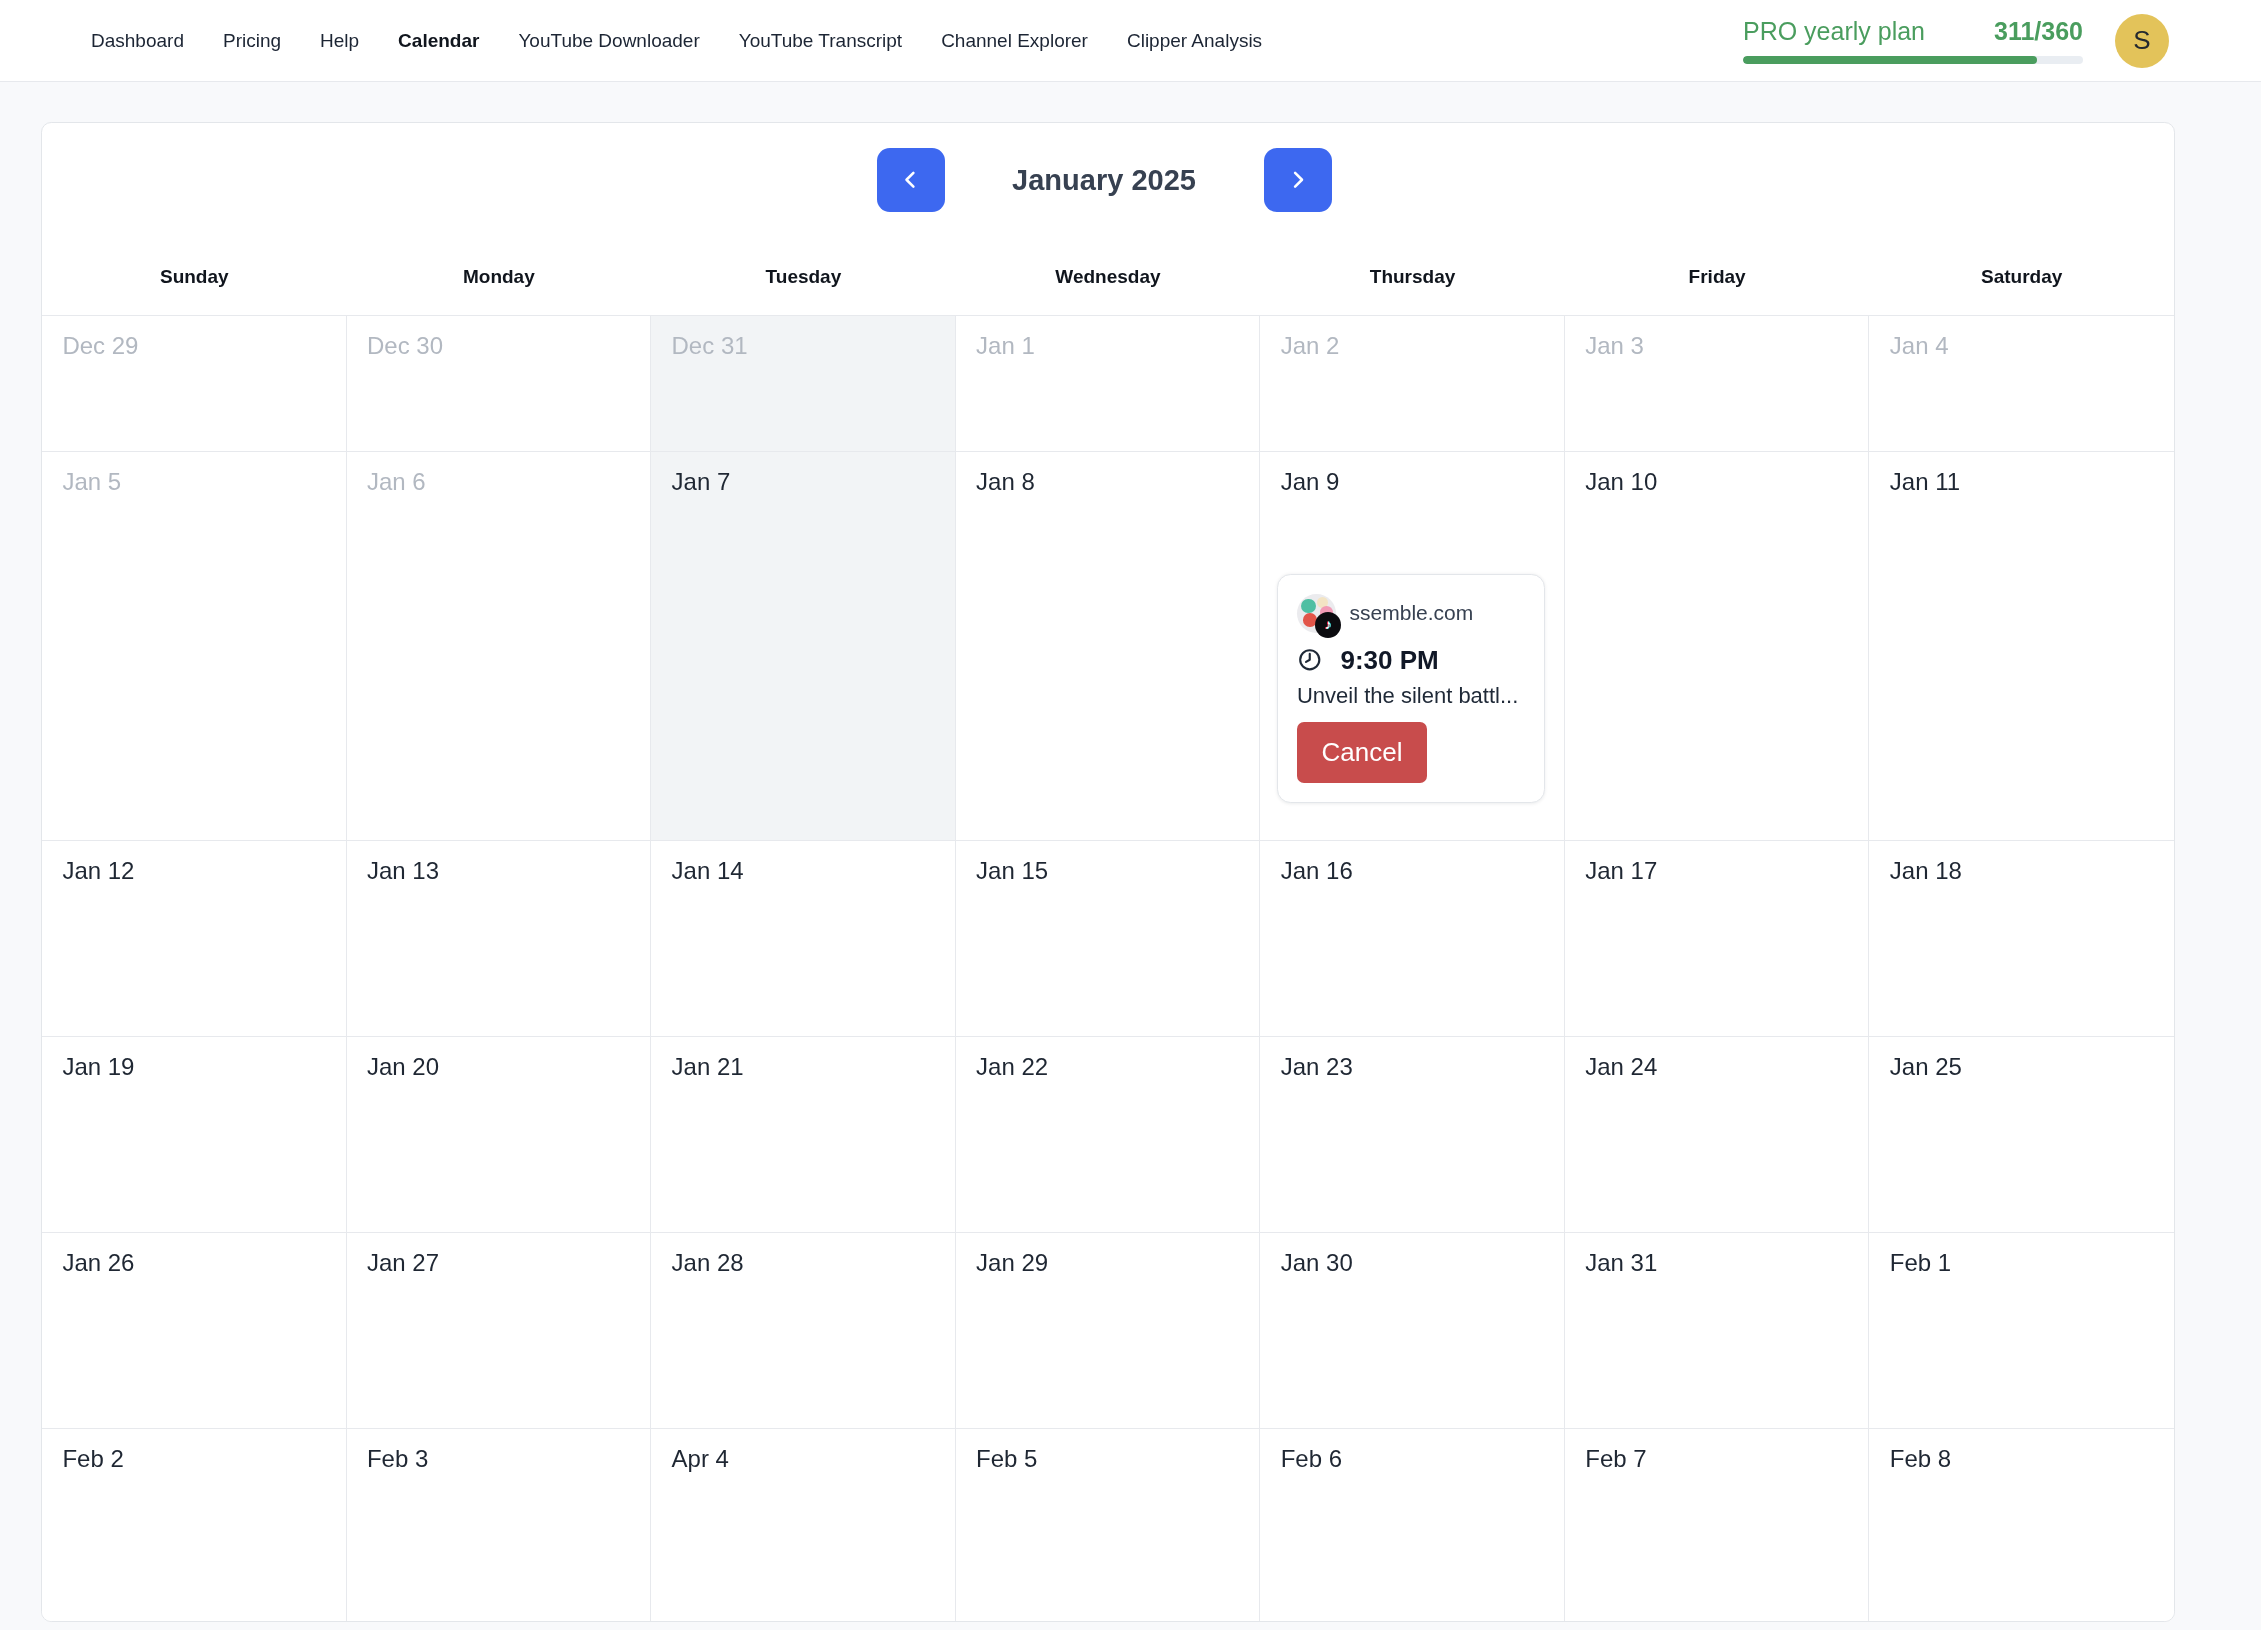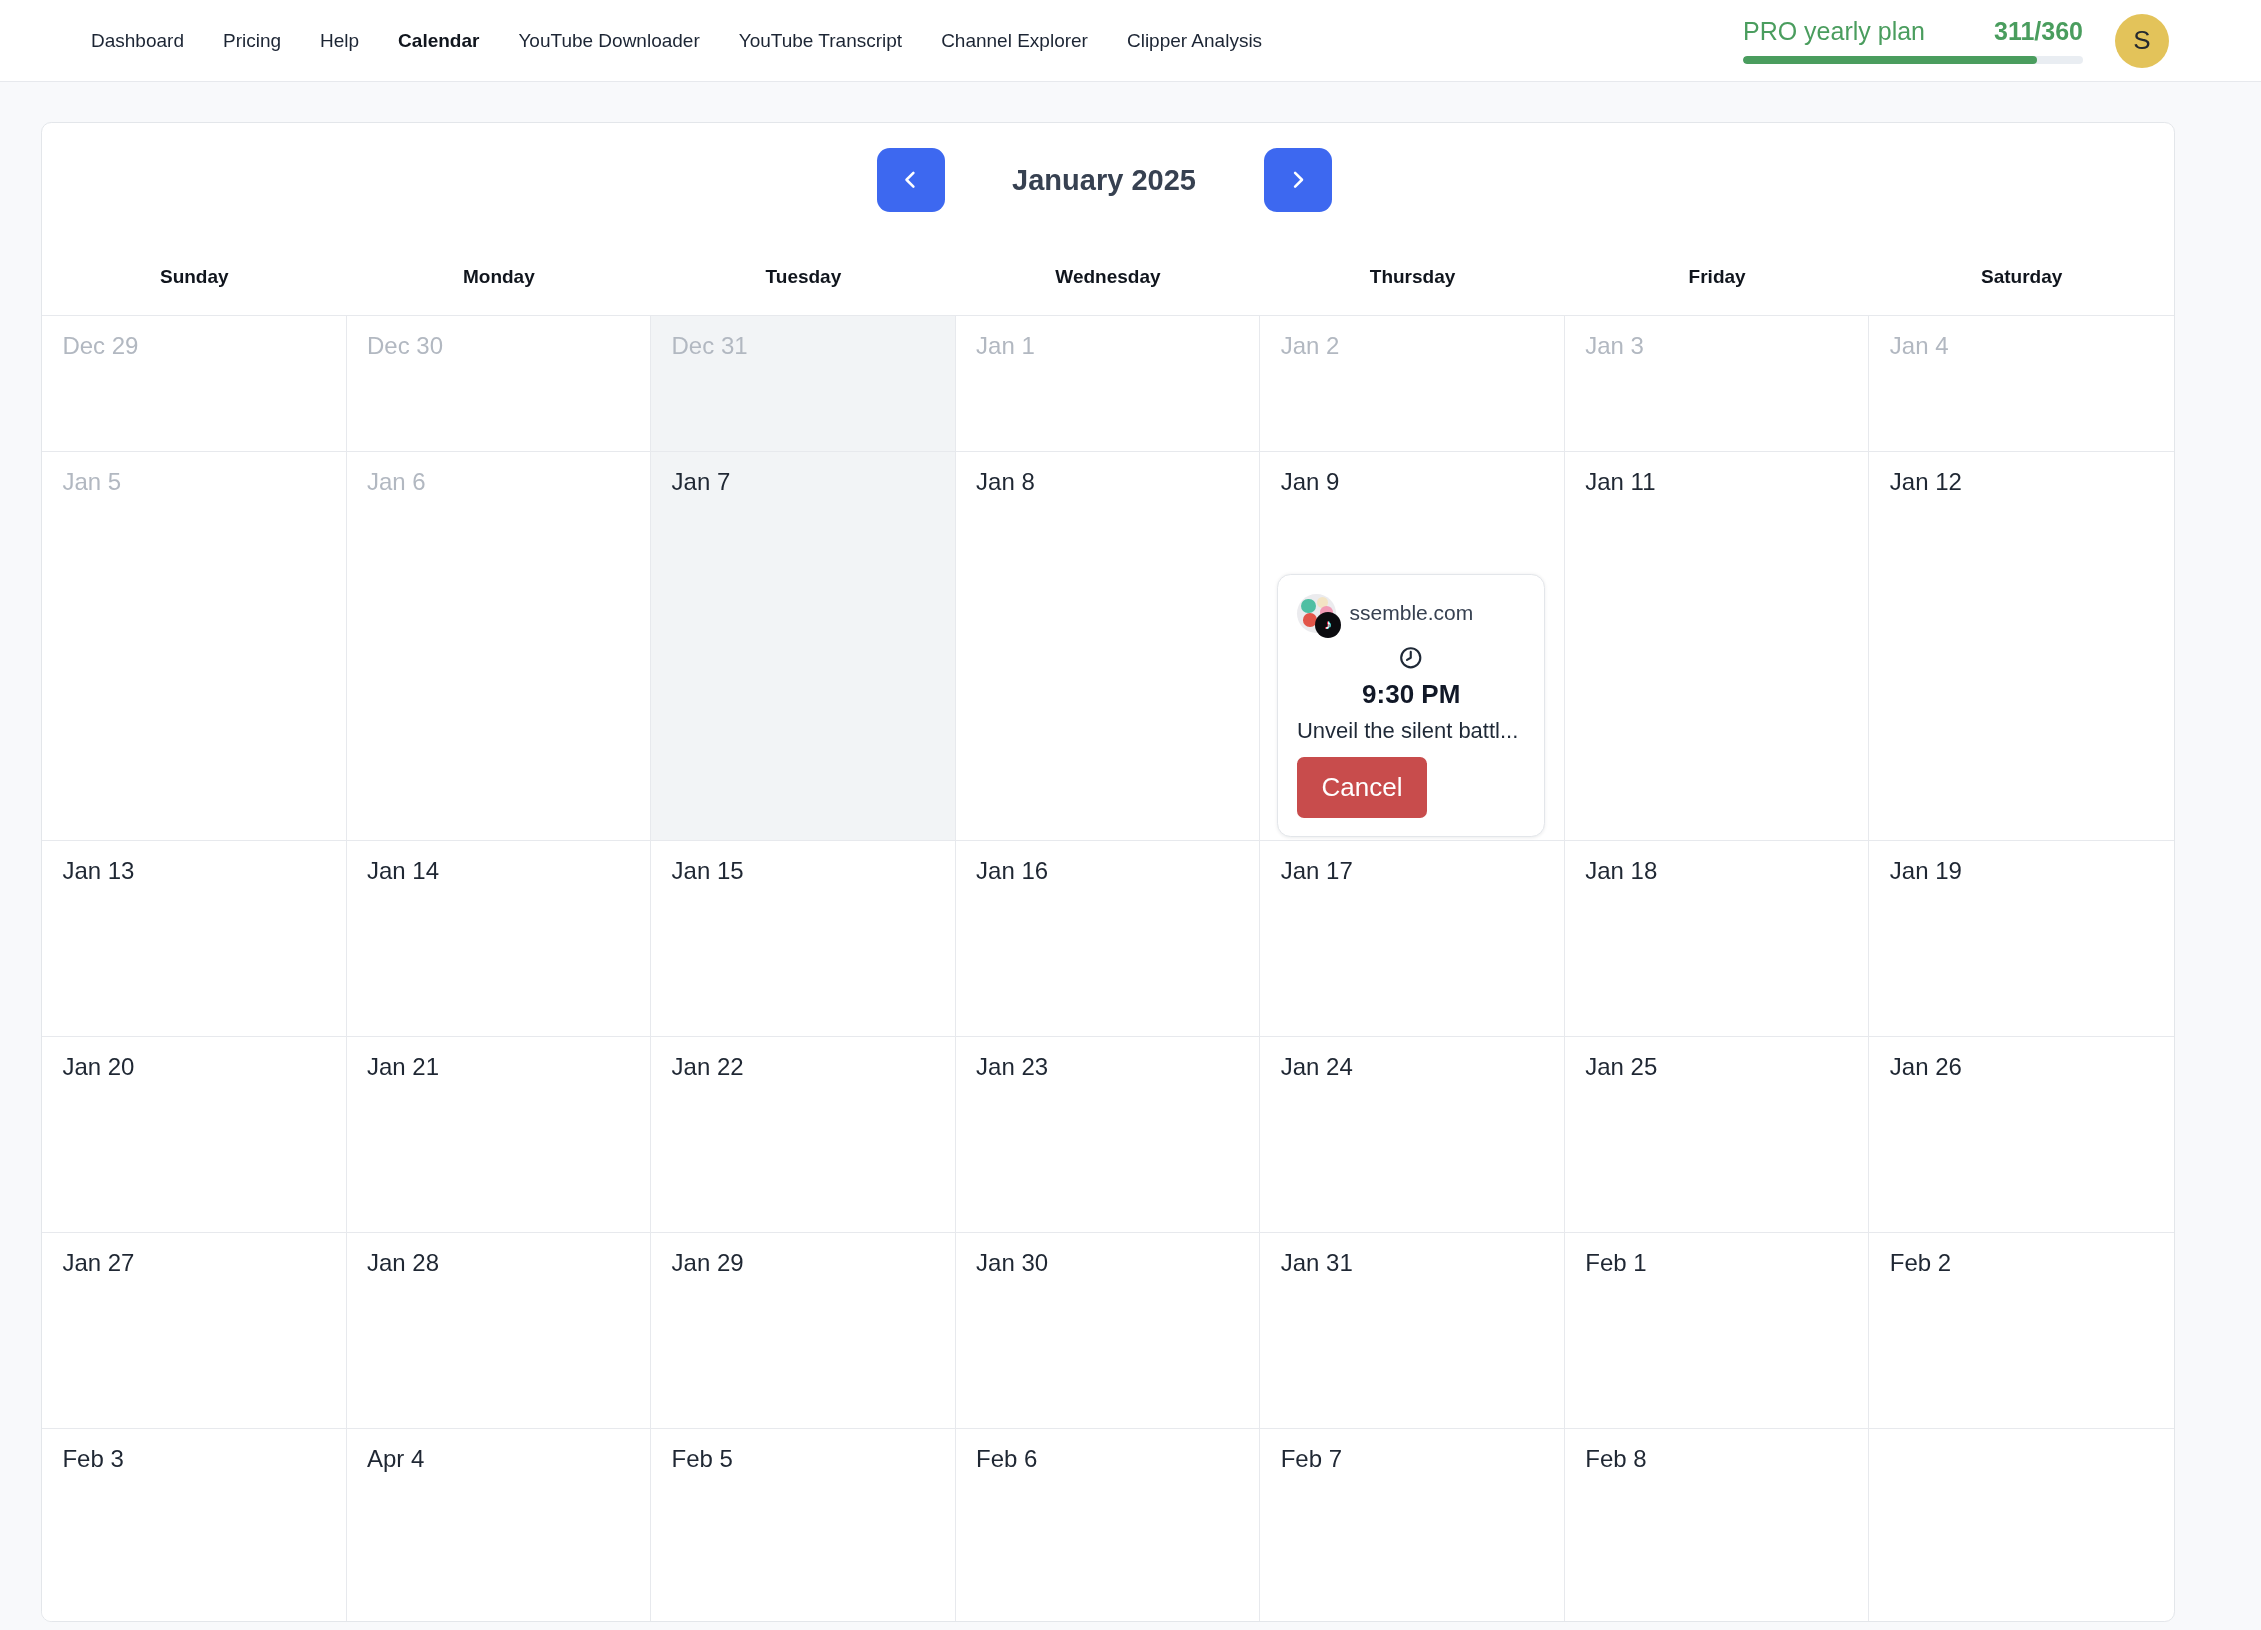--- a/index.html
+++ b/index.html
@@ -89,21 +89,21 @@
   .b1{width:14.5px;height:14.5px;left:4.3px;top:5.1px;background:#4fbfa3;}
   .b2{width:11px;height:11px;left:19.6px;top:3.4px;background:#f3e4c4;}
   .b3{width:12.8px;height:12.8px;left:23px;top:12.8px;background:#f29ab5;}
   .b4{width:13.6px;height:13.6px;left:6px;top:19.6px;background:#e25549;}
   .tt-badge{
     position:absolute;right:-5.1px;bottom:-5.1px;width:26px;height:26px;border-radius:50%;
     background:#0b0b0f;color:#ffffff;font-size:13.6px;line-height:26px;text-align:center;
     text-shadow:0.9px 0 0 #25f4ee,-0.9px 0 0 #fe2c55;
   }
   .ev-site-name{margin-left:13.6px;font-size:21px;color:#374151;}
-  .ev-time{display:flex;align-items:center;gap:9px;margin-top:12px;flex-direction:column;}
+  .ev-time{display:flex;align-items:center;gap:18px;margin-top:12px;}
   .ev-time-text{font-size:26px;font-weight:700;color:#111827;}
   .ev-title{
     margin-top:7.7px;font-size:22px;color:#1f2937;
     white-space:nowrap;overflow:hidden;
   }
   .cancel-btn{
     margin-top:12.8px;width:130px;height:61px;border:none;border-radius:7px;
     background:var(--accent-red);color:#ffffff;font-size:26px;cursor:pointer;
     font-family:"Liberation Sans","DejaVu Sans",sans-serif;
   }
@@ -208,20 +208,23 @@
             <span class="ev-site-name">ssemble.com</span>
           </div><div class="ev-time">
             <svg width="25.5" height="25.5" viewBox="0 0 24 24" fill="none" stroke="#1f2937" stroke-width="2" stroke-linecap="round" stroke-linejoin="round">
               <circle cx="12" cy="12" r="9"></circle>
               <path d="M12 6.5V12L8.5 14"></path>
             </svg>
             <span class="ev-time-text">9:30 PM</span>
           </div><div class="ev-title">Unveil the silent battl...</div><button class="cancel-btn">Cancel</button></div>
       </div>
       <div class="cell">
+        <div class="date-label">Jan 10</div>
+      </div>
+      <div class="cell">
         <div class="date-label">Jan 11</div>
       </div>
       <div class="cell">
         <div class="date-label">Jan 12</div>
       </div>
       <div class="cell">
         <div class="date-label">Jan 13</div>
       </div>
       <div class="cell">
         <div class="date-label">Jan 14</div>

